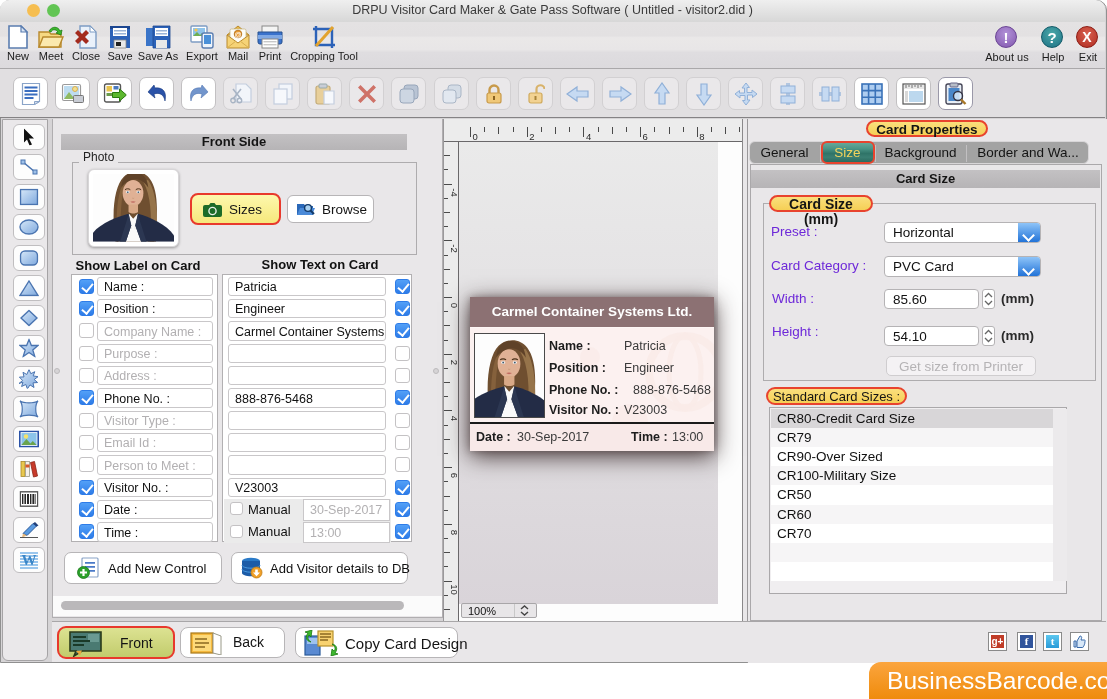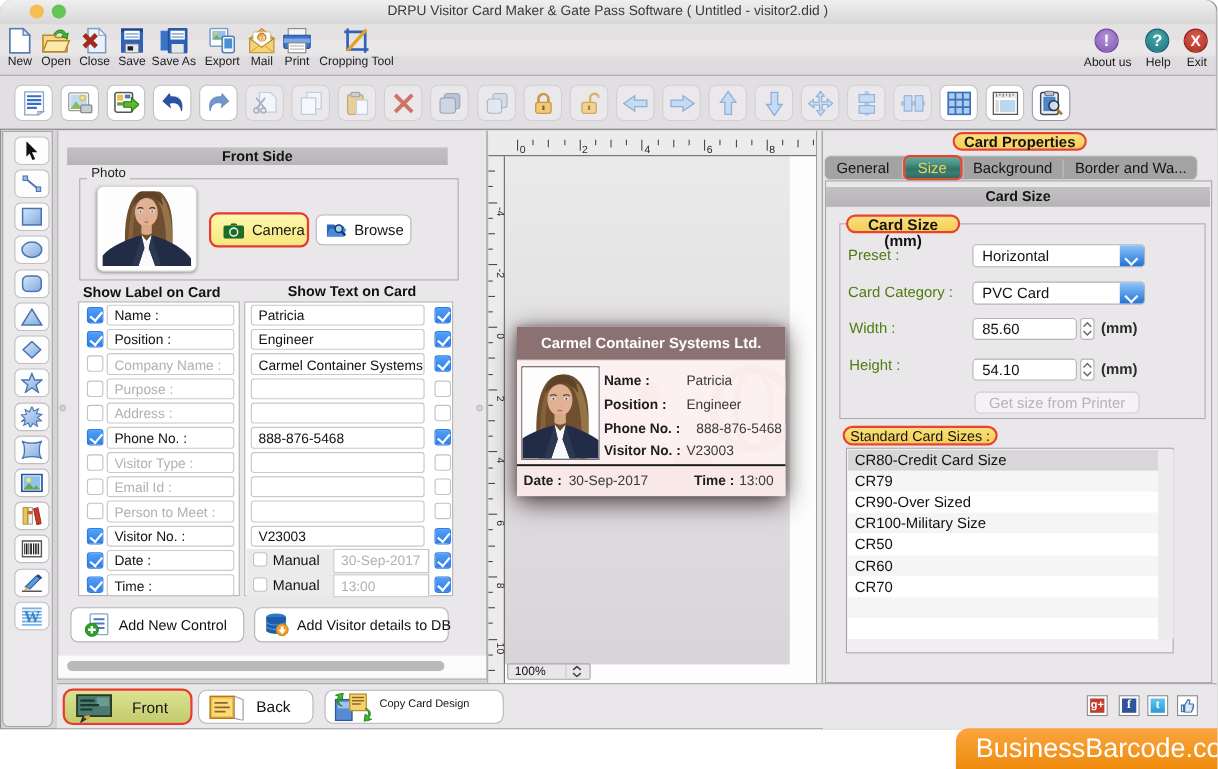--- a/index.html
+++ b/index.html
@@ -44,21 +44,21 @@
 .tickh{position:absolute;background:#4a4a4a;width:1px;}
 .tickv{position:absolute;background:#4a4a4a;height:1px;}
 .rulnum{position:absolute;font-size:9.5px;color:#2a2a2a;}
 
 #rpanel{position:absolute;left:747px;top:119px;width:360px;height:544px;background:#e9e7e9;border-left:1px solid #9a989a;}
 .pill{position:absolute;background:linear-gradient(#fadf7d,#f5cf55);border:2px solid #e8432e;border-radius:9px;font-weight:bold;color:#141414;text-align:center;z-index:3;}
 .tab{position:absolute;top:0;height:100%;font-size:13.5px;color:#141414;text-align:center;}
 .dd{position:absolute;background:#fff;border:1px solid #b5b3b5;border-radius:4px;font-size:13.5px;color:#111;}
 .dd .ar{position:absolute;right:0;top:0;width:22px;height:100%;border-radius:0 3px 3px 0;background:linear-gradient(#8ec4f8,#2273d8);}
 .dd .ar:after{content:"";position:absolute;left:6px;top:8px;width:7px;height:7px;border:solid #fff;border-width:0 2px 2px 0;transform:rotate(45deg);}
-.rlabel{position:absolute;font-size:13.5px;color:#4d7c0f;}
+.rlabel{position:absolute;font-size:13.5px;color:#6d28d9;}
 
 #bottombar{position:absolute;left:52px;top:621px;width:1054px;height:41px;background:#e9e7e9;border-top:1px solid #a8a6a8;}
 #banner{position:absolute;left:869px;top:662px;width:280px;height:37px;background:linear-gradient(#fba53e,#ef8b0c);border-radius:12px 0 0 0;color:#fff;font-size:24.5px;text-align:center;line-height:37px;}
 </style>
 </head>
 <body>
 <div id="app">
 <div id="win"></div>
 <svg width="0" height="0" style="position:absolute;">
 <defs>
@@ -103,21 +103,21 @@
           <path d="M14 1l6 6h-6z" fill="#dbe6f4" stroke="#5b7db0" stroke-width="1.2"></path>
         </svg>
         <div class="lbl">New</div>
       </div>
 <div class="tb1" style="left:34px;width:34px;">
         <svg width="28" height="24" viewBox="0 0 28 24">
           <path d="M2 7h10l2 2h10v13H2z" fill="#f6d982" stroke="#b8892d" stroke-width="1.4"></path>
           <path d="M2 22l4-10h20l-4 10z" fill="#fbe9ae" stroke="#b8892d" stroke-width="1.4"></path>
           <path d="M12 6c3-5 9-5 11 0l2-1-1 5-5-2 2-1c-2-3-6-3-7 0z" fill="#3db82e" stroke="#1c7d12" stroke-width="0.8"></path>
         </svg>
-        <div class="lbl">Open</div>
+        <div class="lbl">Meet</div>
       </div>
 <div class="tb1" style="left:69px;width:34px;">
         <svg width="24" height="24" viewBox="0 0 24 24">
           <path d="M6 1h10l6 6v16H6z" fill="#eaf1fa" stroke="#7d9cc4" stroke-width="1.4"></path>
           <path d="M16 1l6 6h-6z" fill="#fff" stroke="#7d9cc4" stroke-width="1"></path>
           <path d="M1 8l3-3 4 4 4-4 3 3-4 4 4 4-3 3-4-4-4 4-3-3 4-4z" fill="#a32b1e"></path>
         </svg>
         <div class="lbl">Close</div>
       </div>
 <div class="tb1" style="left:104px;width:32px;">
@@ -442,21 +442,21 @@
 <svg width="81" height="68" viewBox="0 0 90 75" style="position:absolute;left:4px;top:4px;">
           <use href="#woman" x="0" y="-9" width="90" height="84"></use>
         </svg>
 </div>
 <div class="abs" style="left:137px;top:74px;width:91px;height:32px;background:linear-gradient(#fdf8ad,#f6e87c);border:2px solid #e8392c;border-radius:8px;">
 <svg width="19" height="14" viewBox="0 0 19 14" style="position:absolute;left:11px;top:8px;">
           <rect x="0" y="2" width="19" height="12" rx="2" fill="#1d6b28"></rect>
           <path d="M6 2l1.5-2h4L13 2z" fill="#1d6b28"></path>
           <circle cx="9.5" cy="8" r="3.6" fill="none" stroke="#e8f0e8" stroke-width="1.4"></circle>
         </svg>
-<div class="t" style="position:absolute;left:37px;top:7px;font-size:13.5px;color:#141414;">Camera</div>
+<div class="t" style="position:absolute;left:37px;top:7px;font-size:13.5px;color:#141414;">Sizes</div>
 </div>
 <div class="abs" style="left:234px;top:76px;width:87px;height:28px;background:#fff;border:1px solid #b7b5b7;border-radius:6px;">
 <svg width="18" height="15" viewBox="0 0 18 15" style="position:absolute;left:9px;top:6px;">
           <path d="M0 2h7l1.5 2H16v9H0z" fill="#2a68b8"></path>
           <path d="M0 13l3-7h15l-3 7z" fill="#4a8ad8"></path>
           <circle cx="11" cy="6" r="3.4" fill="#a8d0f0" stroke="#123a6a" stroke-width="1.4"></circle>
           <path d="M13.5 8.5L17 12" stroke="#123a6a" stroke-width="2"></path>
         </svg>
 <div class="t" style="position:absolute;left:34px;top:6px;font-size:13.5px;color:#141414;">Browse</div>
 </div>
@@ -745,21 +745,21 @@
 </div>
 <div class="abs" style="left:243px;top:5px;width:163px;height:31px;background:#fff;border:1px solid #b7b5b7;border-radius:8px;">
 <svg width="34" height="26" viewBox="0 0 34 26" style="position:absolute;left:8px;top:2px;">
           <rect x="1" y="6" width="15" height="19" fill="#5a8ad2" stroke="#2a5a9a" stroke-width="1.2"></rect>
           <rect x="3" y="8" width="11" height="6" fill="#9ec2ee"></rect>
           <rect x="14" y="1" width="15" height="15" fill="#f8d270" stroke="#b8922a" stroke-width="1.2"></rect>
           <path d="M16 4h11M16 7h11M16 10h8" stroke="#8a6a20" stroke-width="1.4"></path>
           <path d="M28 14c5 1 6 5 3 9l3 1-7 2 1-7 2 2c2-2 1-5-2-7z" fill="#3cb82e" stroke="#1a7a10" stroke-width="0.8"></path>
           <path d="M7 12C2 11 1 7 4 3L1 2l7-2-1 7-2-2c-2 2-1 5 2 7z" fill="#3cb82e" stroke="#1a7a10" stroke-width="0.8"></path>
         </svg>
-<div class="abs" style="left:49px;top:7px;font-size:10px;color:#141414;white-space:nowrap;">Copy Card Design</div>
+<div class="abs" style="left:49px;top:7px;font-size:15px;color:#141414;white-space:nowrap;">Copy Card Design</div>
 </div>
 <div class="abs" style="left:936px;top:10px;width:19px;height:19px;border:1px solid #8a8a8a;background:#fff;">
         <div class="abs" style="left:2px;top:2px;width:13px;height:13px;background:#c03c28;color:#fff;font-size:10px;font-weight:bold;text-align:center;line-height:13px;">g+</div>
       </div>
 <div class="abs" style="left:965px;top:10px;width:19px;height:19px;border:1px solid #8a8a8a;background:#fff;">
         <div class="abs" style="left:2px;top:2px;width:13px;height:13px;background:#30549c;color:#fff;font-size:11px;font-weight:bold;text-align:center;line-height:13px;font-family:'Liberation Serif',serif;">f</div>
       </div>
 <div class="abs" style="left:991px;top:10px;width:19px;height:19px;border:1px solid #8a8a8a;background:#fff;">
         <div class="abs" style="left:2px;top:2px;width:13px;height:13px;background:linear-gradient(#5cc8f0,#2a9ad8);color:#fff;font-size:11px;font-weight:bold;text-align:center;line-height:13px;font-family:'Liberation Serif',serif;">t</div>
       </div>

